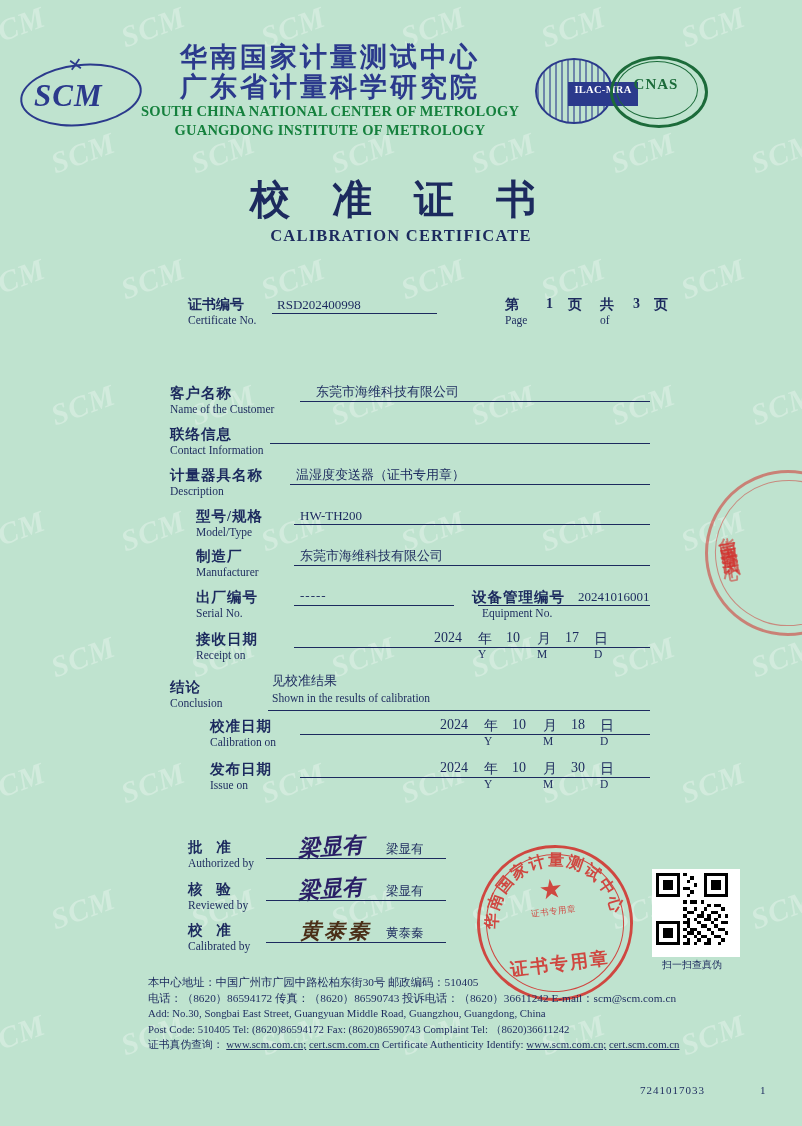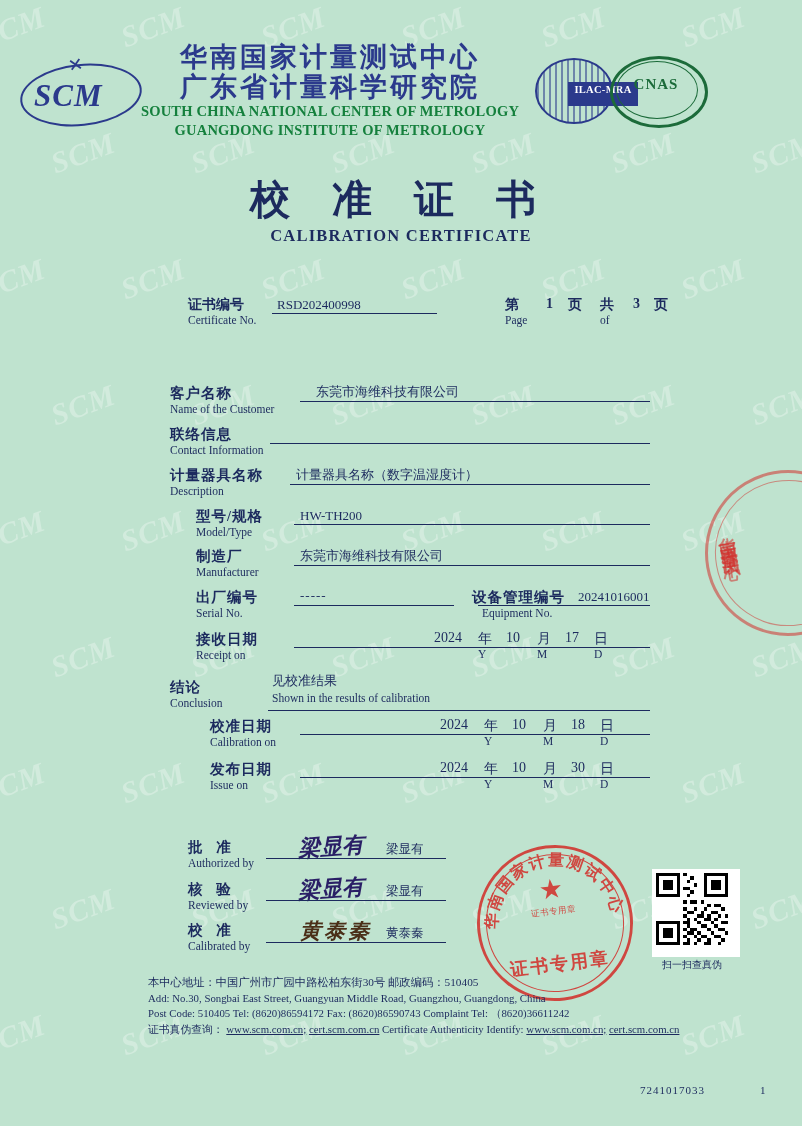--- a/index.html
+++ b/index.html
@@ -306,21 +306,21 @@
   <div class="f-label-en" style="left:170px;top:403px">Name of the Customer</div>
   <div class="f-val" style="left:316px;top:383px">东莞市海维科技有限公司</div>
   <div class="f-line" style="left:300px;top:401px;width:350px"></div>
 
   <div class="f-label" style="left:170px;top:425px">联络信息</div>
   <div class="f-label-en" style="left:170px;top:444px">Contact Information</div>
   <div class="f-line" style="left:270px;top:443px;width:380px"></div>
 
   <div class="f-label" style="left:170px;top:466px">计量器具名称</div>
   <div class="f-label-en" style="left:170px;top:485px">Description</div>
-  <div class="f-val" style="left:296px;top:466px">计量器具名称（数字温湿度计）</div>
+  <div class="f-val" style="left:296px;top:466px">温湿度变送器（证书专用章）</div>
   <div class="f-line" style="left:290px;top:484px;width:360px"></div>
 
   <div class="f-label" style="left:196px;top:507px">型号/规格</div>
   <div class="f-label-en" style="left:196px;top:526px">Model/Type</div>
   <div class="f-val" style="left:300px;top:508px">HW-TH200</div>
   <div class="f-line" style="left:294px;top:524px;width:356px"></div>
 
   <div class="f-label" style="left:196px;top:547px">制造厂</div>
   <div class="f-label-en" style="left:196px;top:566px">Manufacturer</div>
   <div class="f-val" style="left:300px;top:547px">东莞市海维科技有限公司</div>
@@ -491,20 +491,21 @@
         <rect x="11" y="20" width="1" height="1"></rect>
           <rect x="14" y="20" width="2" height="1"></rect>
         <rect x="18" y="20" width="1" height="1"></rect>
       </g>
     </svg>
   </div>
   <div class="qr-cap">扫一扫查真伪</div>
 
   <div class="footer">
     <div class="row">本中心地址：中国广州市广园中路松柏东街30号          邮政编码：510405</div>
+    <div class="row">电话：（8620）86594172  传真：（8620）86590743  投诉电话：（8620）36611242  E-mail：scm@scm.com.cn</div>
     <div class="row en">Add: No.30, Songbai East Street, Guangyuan Middle Road, Guangzhou, Guangdong, China</div>
     <div class="row en">Post Code: 510405   Tel: (8620)86594172   Fax: (8620)86590743   Complaint Tel: （8620)36611242</div>
     <div class="row en">
       <span>证书真伪查询：</span>
       <u>www.scm.com.cn;</u>
       <u>cert.scm.com.cn</u>
       <span>Certificate Authenticity Identify:</span>
       <u>www.scm.com.cn;</u>
       <u>cert.scm.com.cn</u>
     </div>

